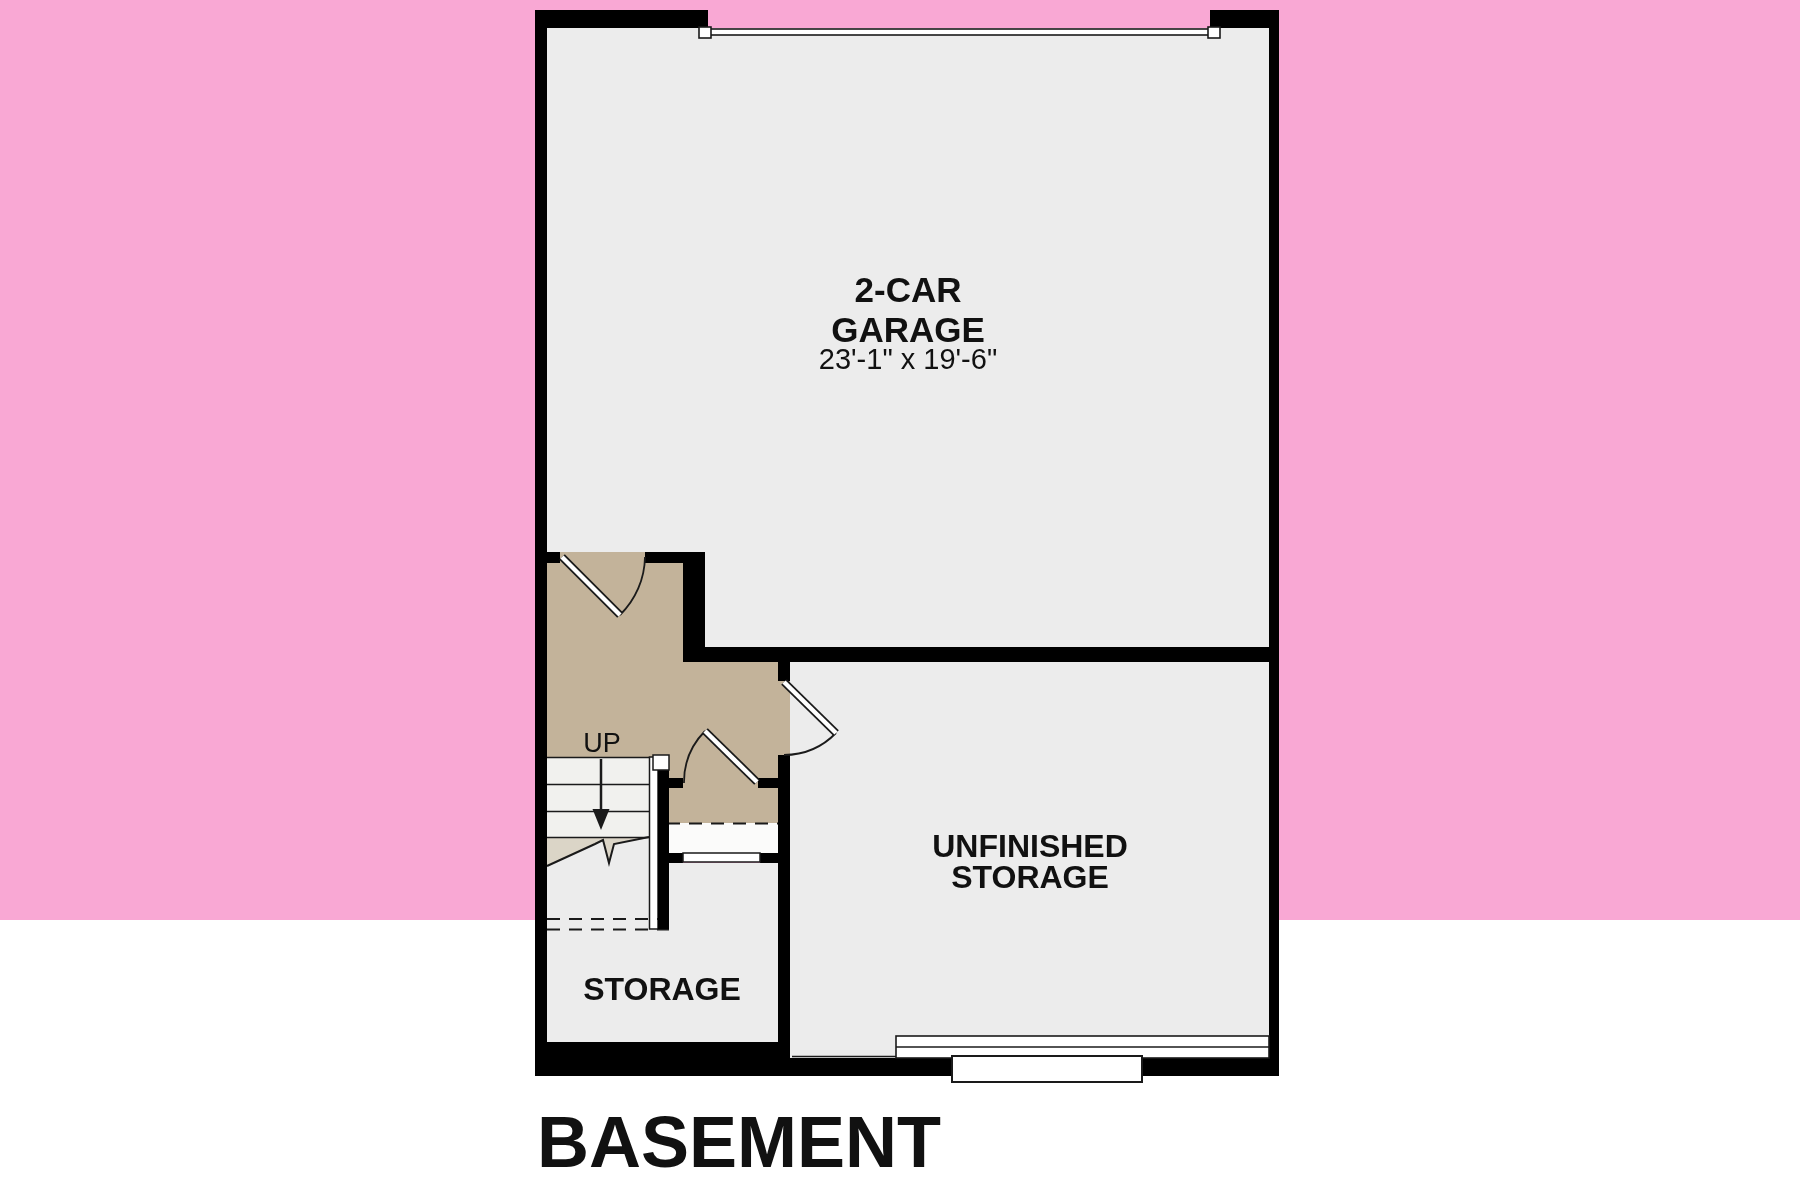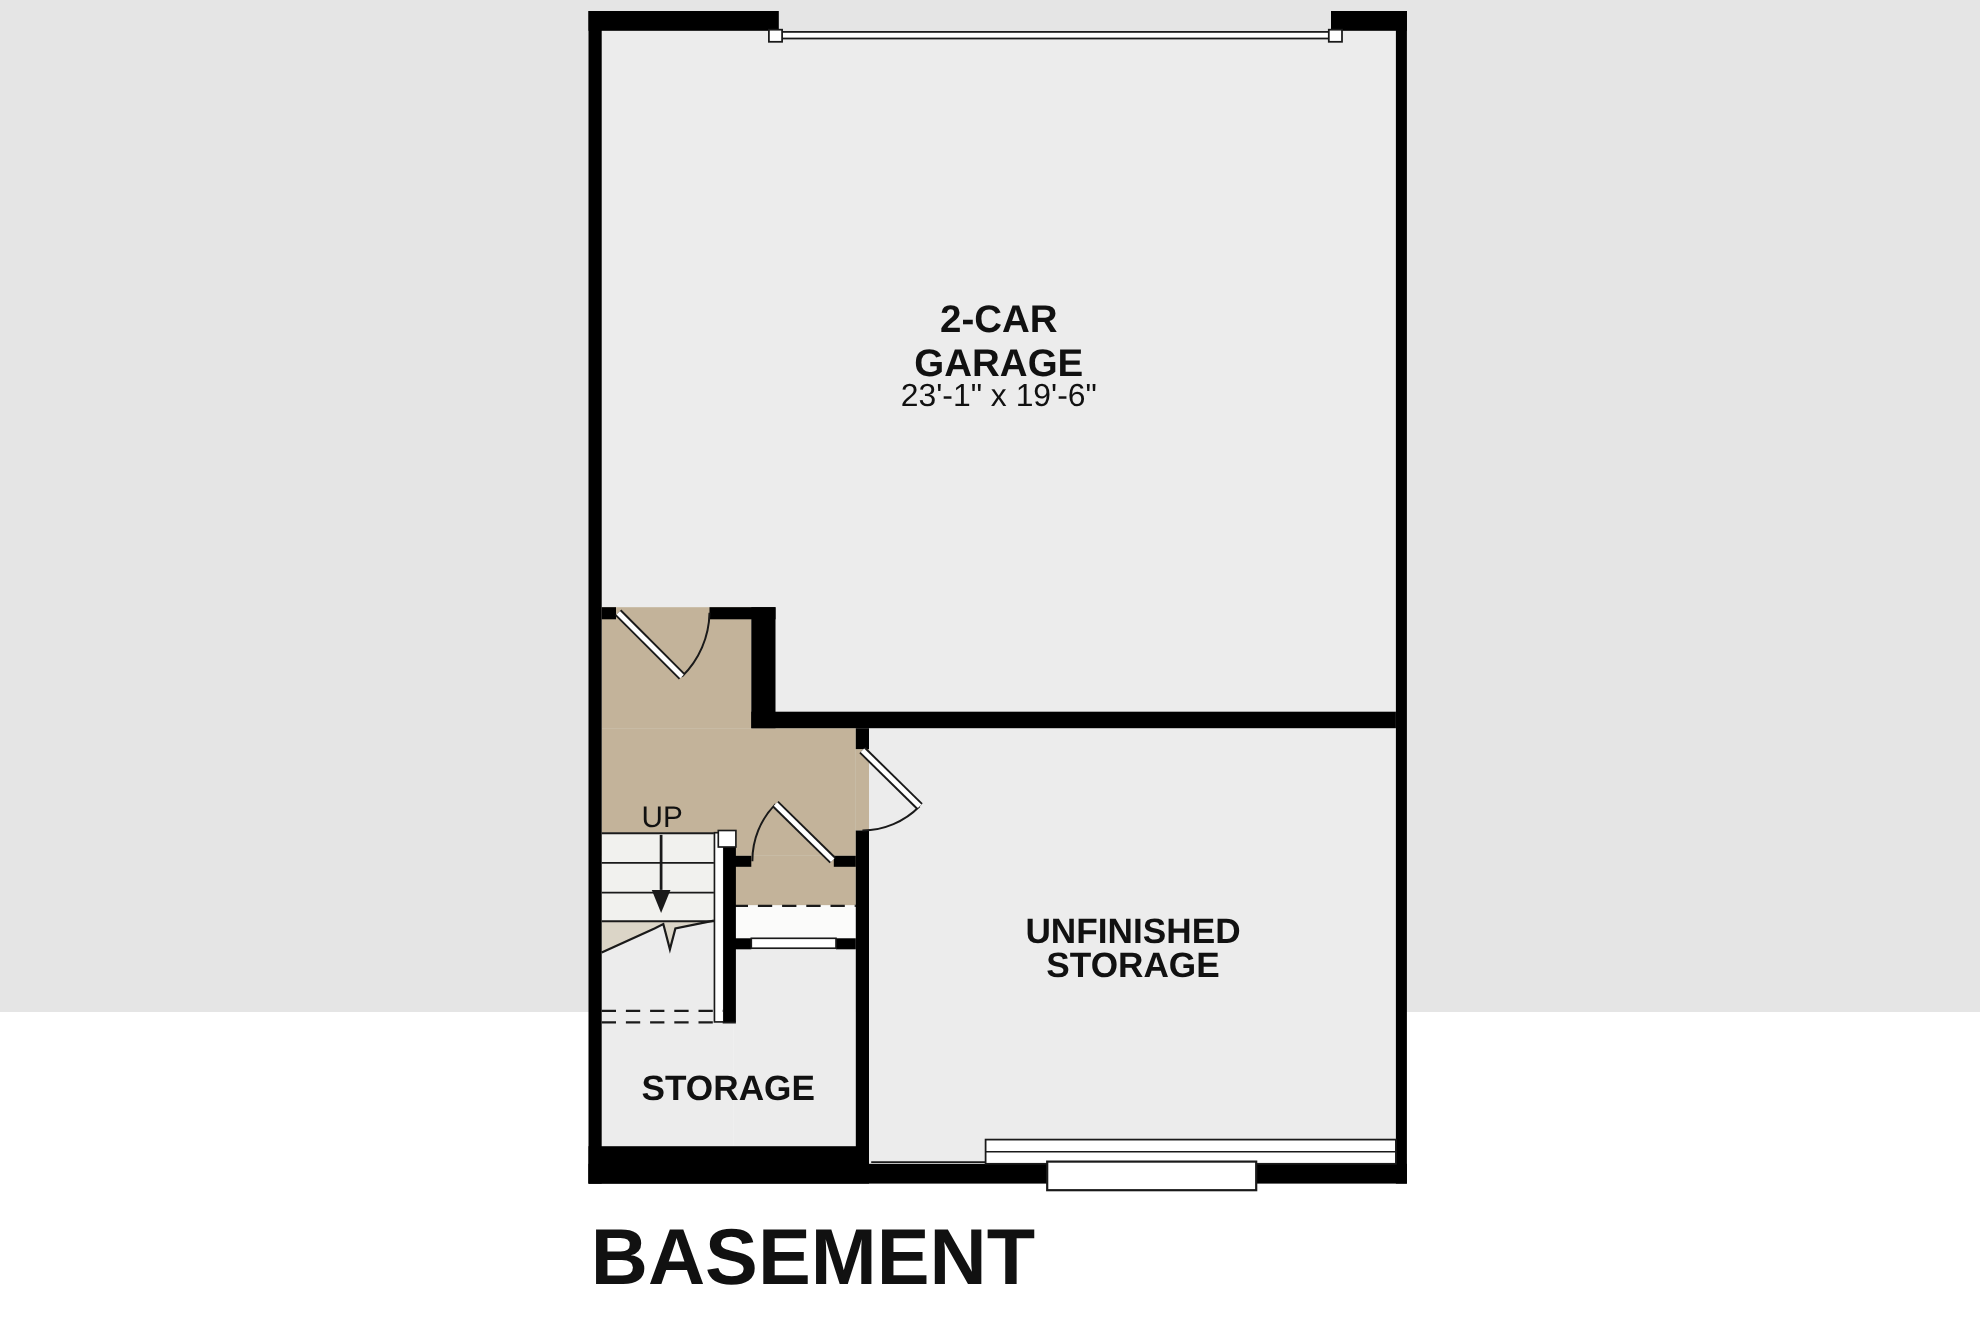--- a/index.html
+++ b/index.html
@@ -8,21 +8,21 @@
     background: #ffffff;
     width: 1800px;
     height: 1200px;
     overflow: hidden;
     font-family: "Liberation Sans", sans-serif;
   }
   #canvas {
     position: relative;
     width: 1800px;
     height: 920px;
-    background: #e5e5e5;
+    background: #f9a8d4;
   }
   svg { display: block; }
   text {
     font-family: "Liberation Sans", sans-serif;
     fill: #111111;
   }
   .room-label {
     font-weight: bold;
     font-size: 32px;
   }

